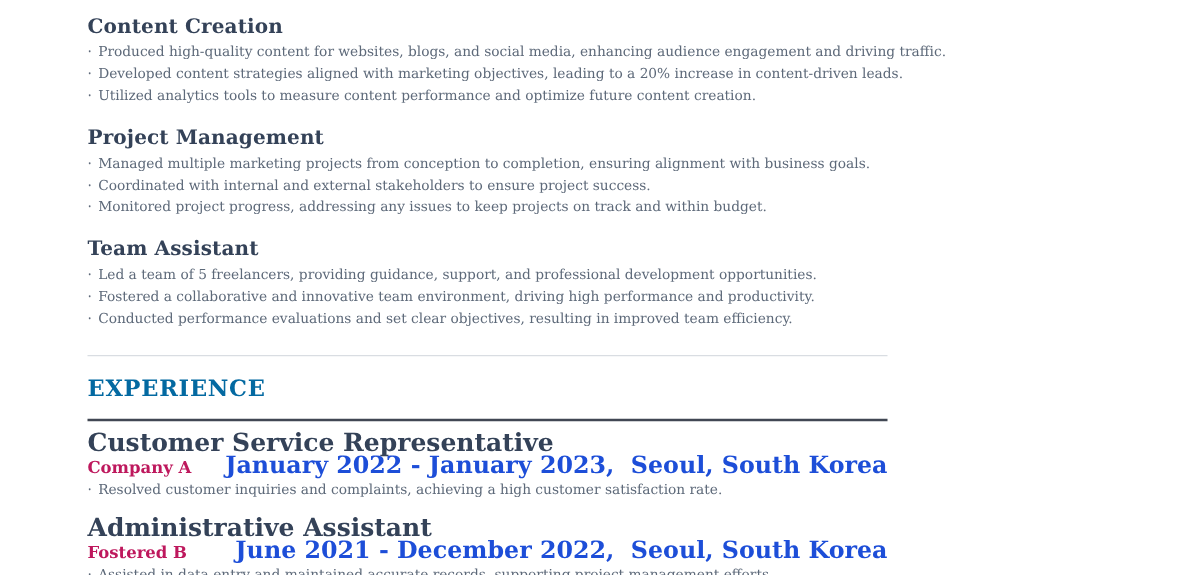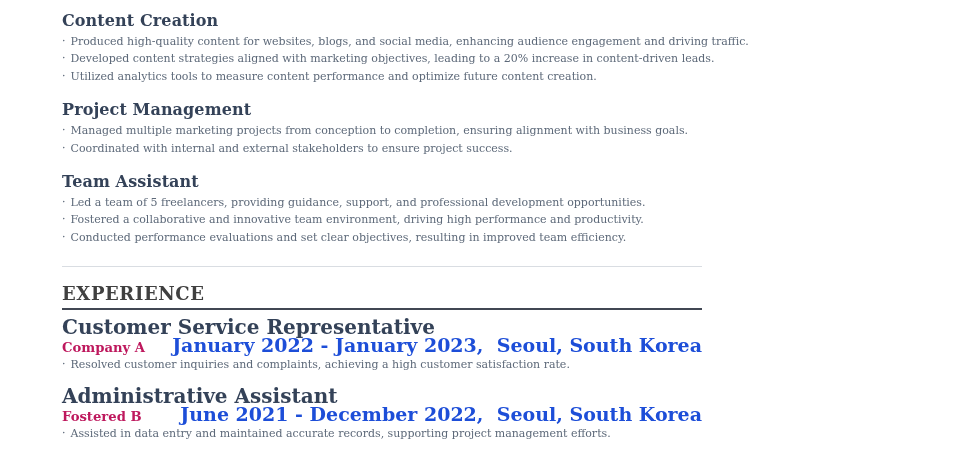--- a/index.html
+++ b/index.html
@@ -5,20 +5,21 @@
   html, body { margin: 0; padding: 0; background: #ffffff; }
   .page {
     width: 764px;
     height: 460px;
     box-sizing: border-box;
     padding: 10px 62px 0 62px;
     background: #ffffff;
     overflow: hidden;
     font-family: "DejaVu Serif", "Liberation Serif", serif;
     color: #5d6979;
+    margin-left: 8px;
   }
   .skill-group { margin-bottom: 14px; }
   .skill-group-title {
     margin: 0 0 2px 0;
     font-size: 16px;
     line-height: 21px;
     font-weight: 700;
     color: #344258;
     letter-spacing: 0.1px;
   }
@@ -33,24 +34,24 @@
     border: none;
     border-top: 1px solid #d9dde2;
     margin: 20px 0 16px 0;
     height: 0;
   }
   .experience-heading {
     margin: 0 0 7px 0;
     font-size: 18px;
     line-height: 22px;
     font-weight: 700;
-    color: #404040;
+    color: #0369a1;
     letter-spacing: 0.6px;
     border-bottom: 2px solid #414753;
-    padding-bottom: 3px;
+    padding-bottom: 12px;
   }
   .experience-entry { margin-bottom: 12px; }
   .job-title {
     font-size: 20px;
     line-height: 20px;
     font-weight: 700;
     color: #344258;
   }
   .meta-row {
     display: flex;
@@ -91,20 +92,23 @@
     </div>
 
     <div class="skill-group">
       <h3 class="skill-group-title">Project Management</h3>
       <div class="bullet-line">
         <span class="bullet-dot">·</span><span>Managed multiple marketing projects from conception to completion, ensuring alignment with business goals.</span>
       </div>
       <div class="bullet-line">
         <span class="bullet-dot">·</span><span>Coordinated with internal and external stakeholders to ensure project success.</span>
       </div>
+      <div class="bullet-line">
+        <span class="bullet-dot">·</span><span>Monitored project progress, addressing any issues to keep projects on track and within budget.</span>
+      </div>
     </div>
 
     <div class="skill-group">
       <h3 class="skill-group-title">Team Assistant</h3>
       <div class="bullet-line">
         <span class="bullet-dot">·</span><span>Led a team of 5 freelancers, providing guidance, support, and professional development opportunities.</span>
       </div>
       <div class="bullet-line">
         <span class="bullet-dot">·</span><span>Fostered a collaborative and innovative team environment, driving high performance and productivity.</span>
       </div>

